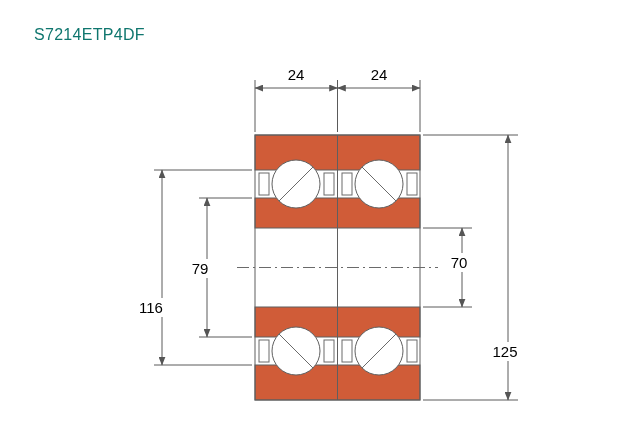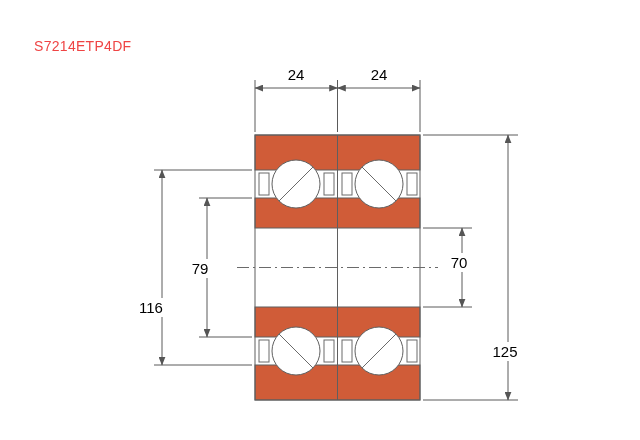--- a/index.html
+++ b/index.html
@@ -8,24 +8,23 @@
     width: 640px;
     height: 440px;
     background: #ffffff;
     font-family: "Liberation Sans", sans-serif;
     overflow: hidden;
   }
   .title {
     position: absolute;
     left: 34px;
     top: 26px;
-    font-size: 14px;
-    color: #ef4444;
+    font-size: 16px;
+    color: #0f766e;
     letter-spacing: 0.3px;
-    margin-top: 12px;
   }
   svg { position: absolute; left: 0; top: 0; }
   .ln   { stroke: #5f5f5f; stroke-width: 1; fill: none; }
   .thin { stroke: #6a6a6a; stroke-width: 1; fill: none; }
   .band { stroke: #5f5f5f; stroke-width: 1; }
   .ball { fill: #ffffff; stroke: #5f5f5f; stroke-width: 1; }
   .cage { fill: #ffffff; stroke: #6a6a6a; stroke-width: 1; }
   .dim  { stroke: #5a5a5a; stroke-width: 1; fill: none; }
   .dashdot { stroke: #6a6a6a; stroke-width: 1; fill: none; stroke-dasharray: 12 4 2 4; }
   .lbl  { font-family: "Liberation Sans", sans-serif; font-size: 15px; fill: #000000; }

